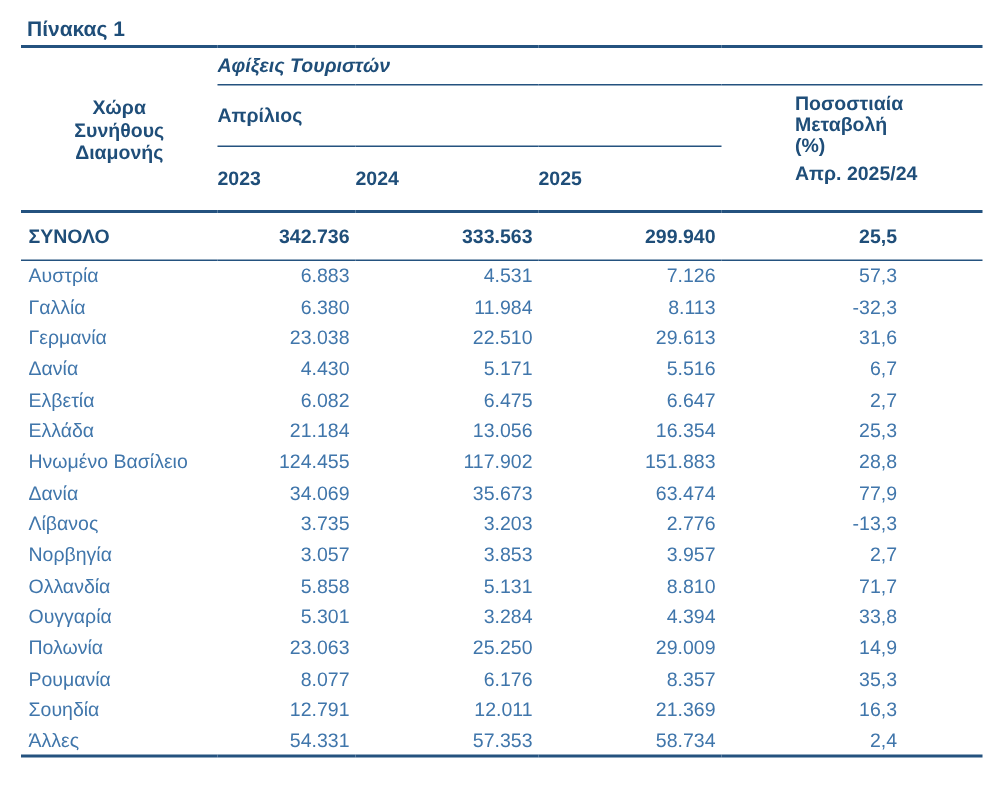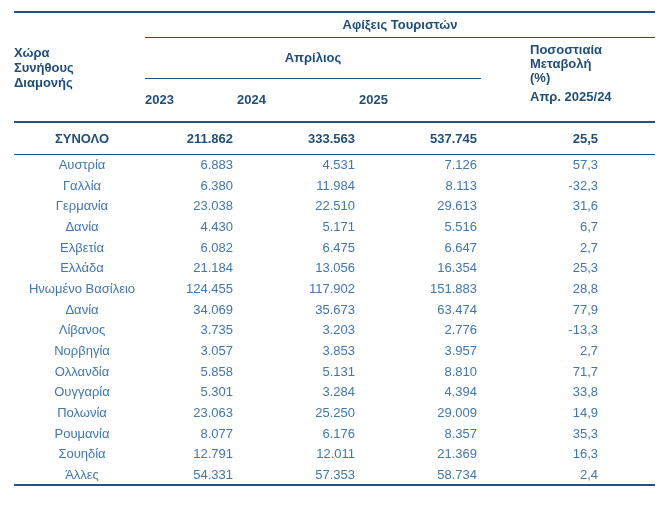--- a/index.html
+++ b/index.html
@@ -48,30 +48,31 @@
     white-space: nowrap;
     overflow: hidden;
   }
   thead th { font-weight: bold; }
 
   tr.hrow-a { height: 25px; }
   tr.hrow-b { height: 41px; }
   tr.hrow-c { height: 44px; }
 
   th.country-head {
-    text-align: left;
+    text-align: center;
     line-height: 15px;
     border-bottom: 2px solid var(--line);
   }
   th.arrivals-head {
-    text-align: center;
+    text-align: left;
     border-bottom: 1px solid var(--line);
+    font-style: italic;
   }
   th.april-head {
-    text-align: center;
+    text-align: left;
     border-bottom: 1px solid var(--line);
   }
   th.pct-head {
     vertical-align: top;
     padding-top: 5px;
     border-bottom: 2px solid var(--line);
   }
   .pct-inner {
     width: 112px;
     margin-left: auto;
@@ -85,35 +86,36 @@
     text-align: left;
     padding-right: 20px;
     border-bottom: 2px solid var(--line);
   }
 
   tr.total-row { height: 32px; }
   tr.total-row td {
     font-weight: bold;
     border-bottom: 1px solid var(--line);
   }
-  td.cell-country { text-align: center; padding-left: 5px; }
+  td.cell-country { text-align: left; padding-left: 5px; }
   td.cell-num { text-align: right; padding-right: 4px; }
   td.cell-pct { text-align: right; padding-right: 57px; }
 
   tbody.data-body tr { height: 20.7px; }
   tbody.data-body td {
     color: var(--blue);
     font-weight: normal;
   }
 </style>
 </head>
 <body>
 
 <div class="page">
 
+  <div class="table-title">Πίνακας 1</div>
 
   <table class="stat-table">
     <colgroup>
       <col class="c-country">
       <col class="c-y1">
       <col class="c-y2">
       <col class="c-y3">
       <col class="c-pct">
     </colgroup>
     <thead>
@@ -138,23 +140,23 @@
       </tr>
       <tr class="hrow-c">
         <th class="year-head">2023</th>
         <th class="year-head">2024</th>
         <th class="year-head">2025</th>
       </tr>
     </thead>
     <tbody>
       <tr class="total-row">
         <td class="cell-country">ΣΥΝΟΛΟ</td>
-        <td class="cell-num">211.862</td>
+        <td class="cell-num">342.736</td>
         <td class="cell-num">333.563</td>
-        <td class="cell-num">537.745</td>
+        <td class="cell-num">299.940</td>
         <td class="cell-pct">25,5</td>
       </tr>
     </tbody>
     <tbody class="data-body">
         <tr>
     <td class="cell-country">Αυστρία</td>
     <td class="cell-num">6.883</td>
     <td class="cell-num">4.531</td>
     <td class="cell-num">7.126</td>
     <td class="cell-pct">57,3</td>

